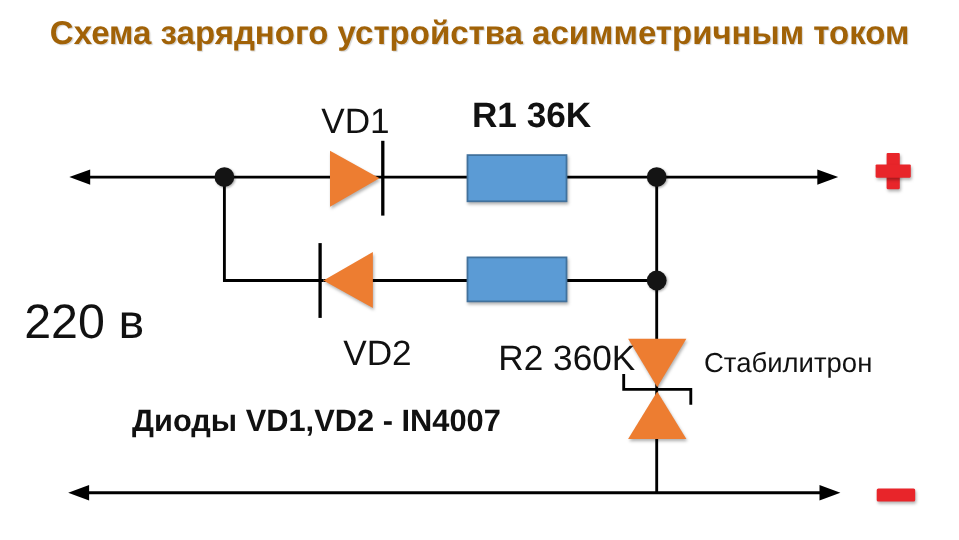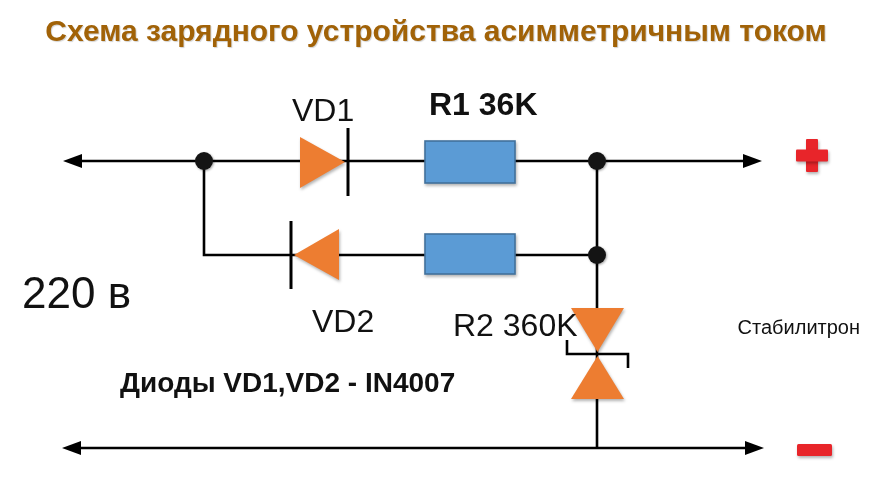--- a/index.html
+++ b/index.html
@@ -20,22 +20,22 @@
     color:#a16207; text-shadow:1px 1px 1px rgba(0,0,0,0.18);
   }
   .lbl{position:absolute; font-size:32px; white-space:nowrap;}
   .lbl-vd1{left:292px; top:92px;}
   .lbl-r1{left:429px; top:86px;font-weight:bold;}
   .lbl-vd2{left:292px; top:303px;margin-left:20px;}
   .lbl-r2{left:421px; top:307px;margin-left:32px;}
   .lbl-220{left:22px; top:268px; font-size:44px;}
   .lbl-note{left:120px; top:367px; font-size:28px; font-weight:bold;}
   .lbl-zener{
-    left:640px; top:314px; width:220px; text-align:right;
-    font-size:20px; line-height:1.3; white-space:normal;
+    left:640px; top:314px; width:220px; text-align:left;
+    font-size:25px; line-height:1.3; white-space:normal;
   }
   svg.circuit{position:absolute; left:0; top:0;}
   .wire{stroke:var(--wire); stroke-width:2.6; fill:none;}
   .thin{stroke:var(--wire); stroke-width:3; fill:none;}
   .arrowhead{fill:var(--wire);}
   .dot{fill:#141414; filter:drop-shadow(1px 1.5px 1px rgba(0,0,0,0.35));}
   .diode{fill:var(--diode-orange); filter:drop-shadow(1.5px 2px 1.5px rgba(0,0,0,0.3));}
   .res{fill:var(--resistor-fill); stroke:var(--resistor-border); stroke-width:1.6;
        filter:drop-shadow(1.5px 2px 1.5px rgba(0,0,0,0.3));}
   .terminal{fill:var(--terminal-red); filter:drop-shadow(1.5px 2px 1.5px rgba(0,0,0,0.3));}

